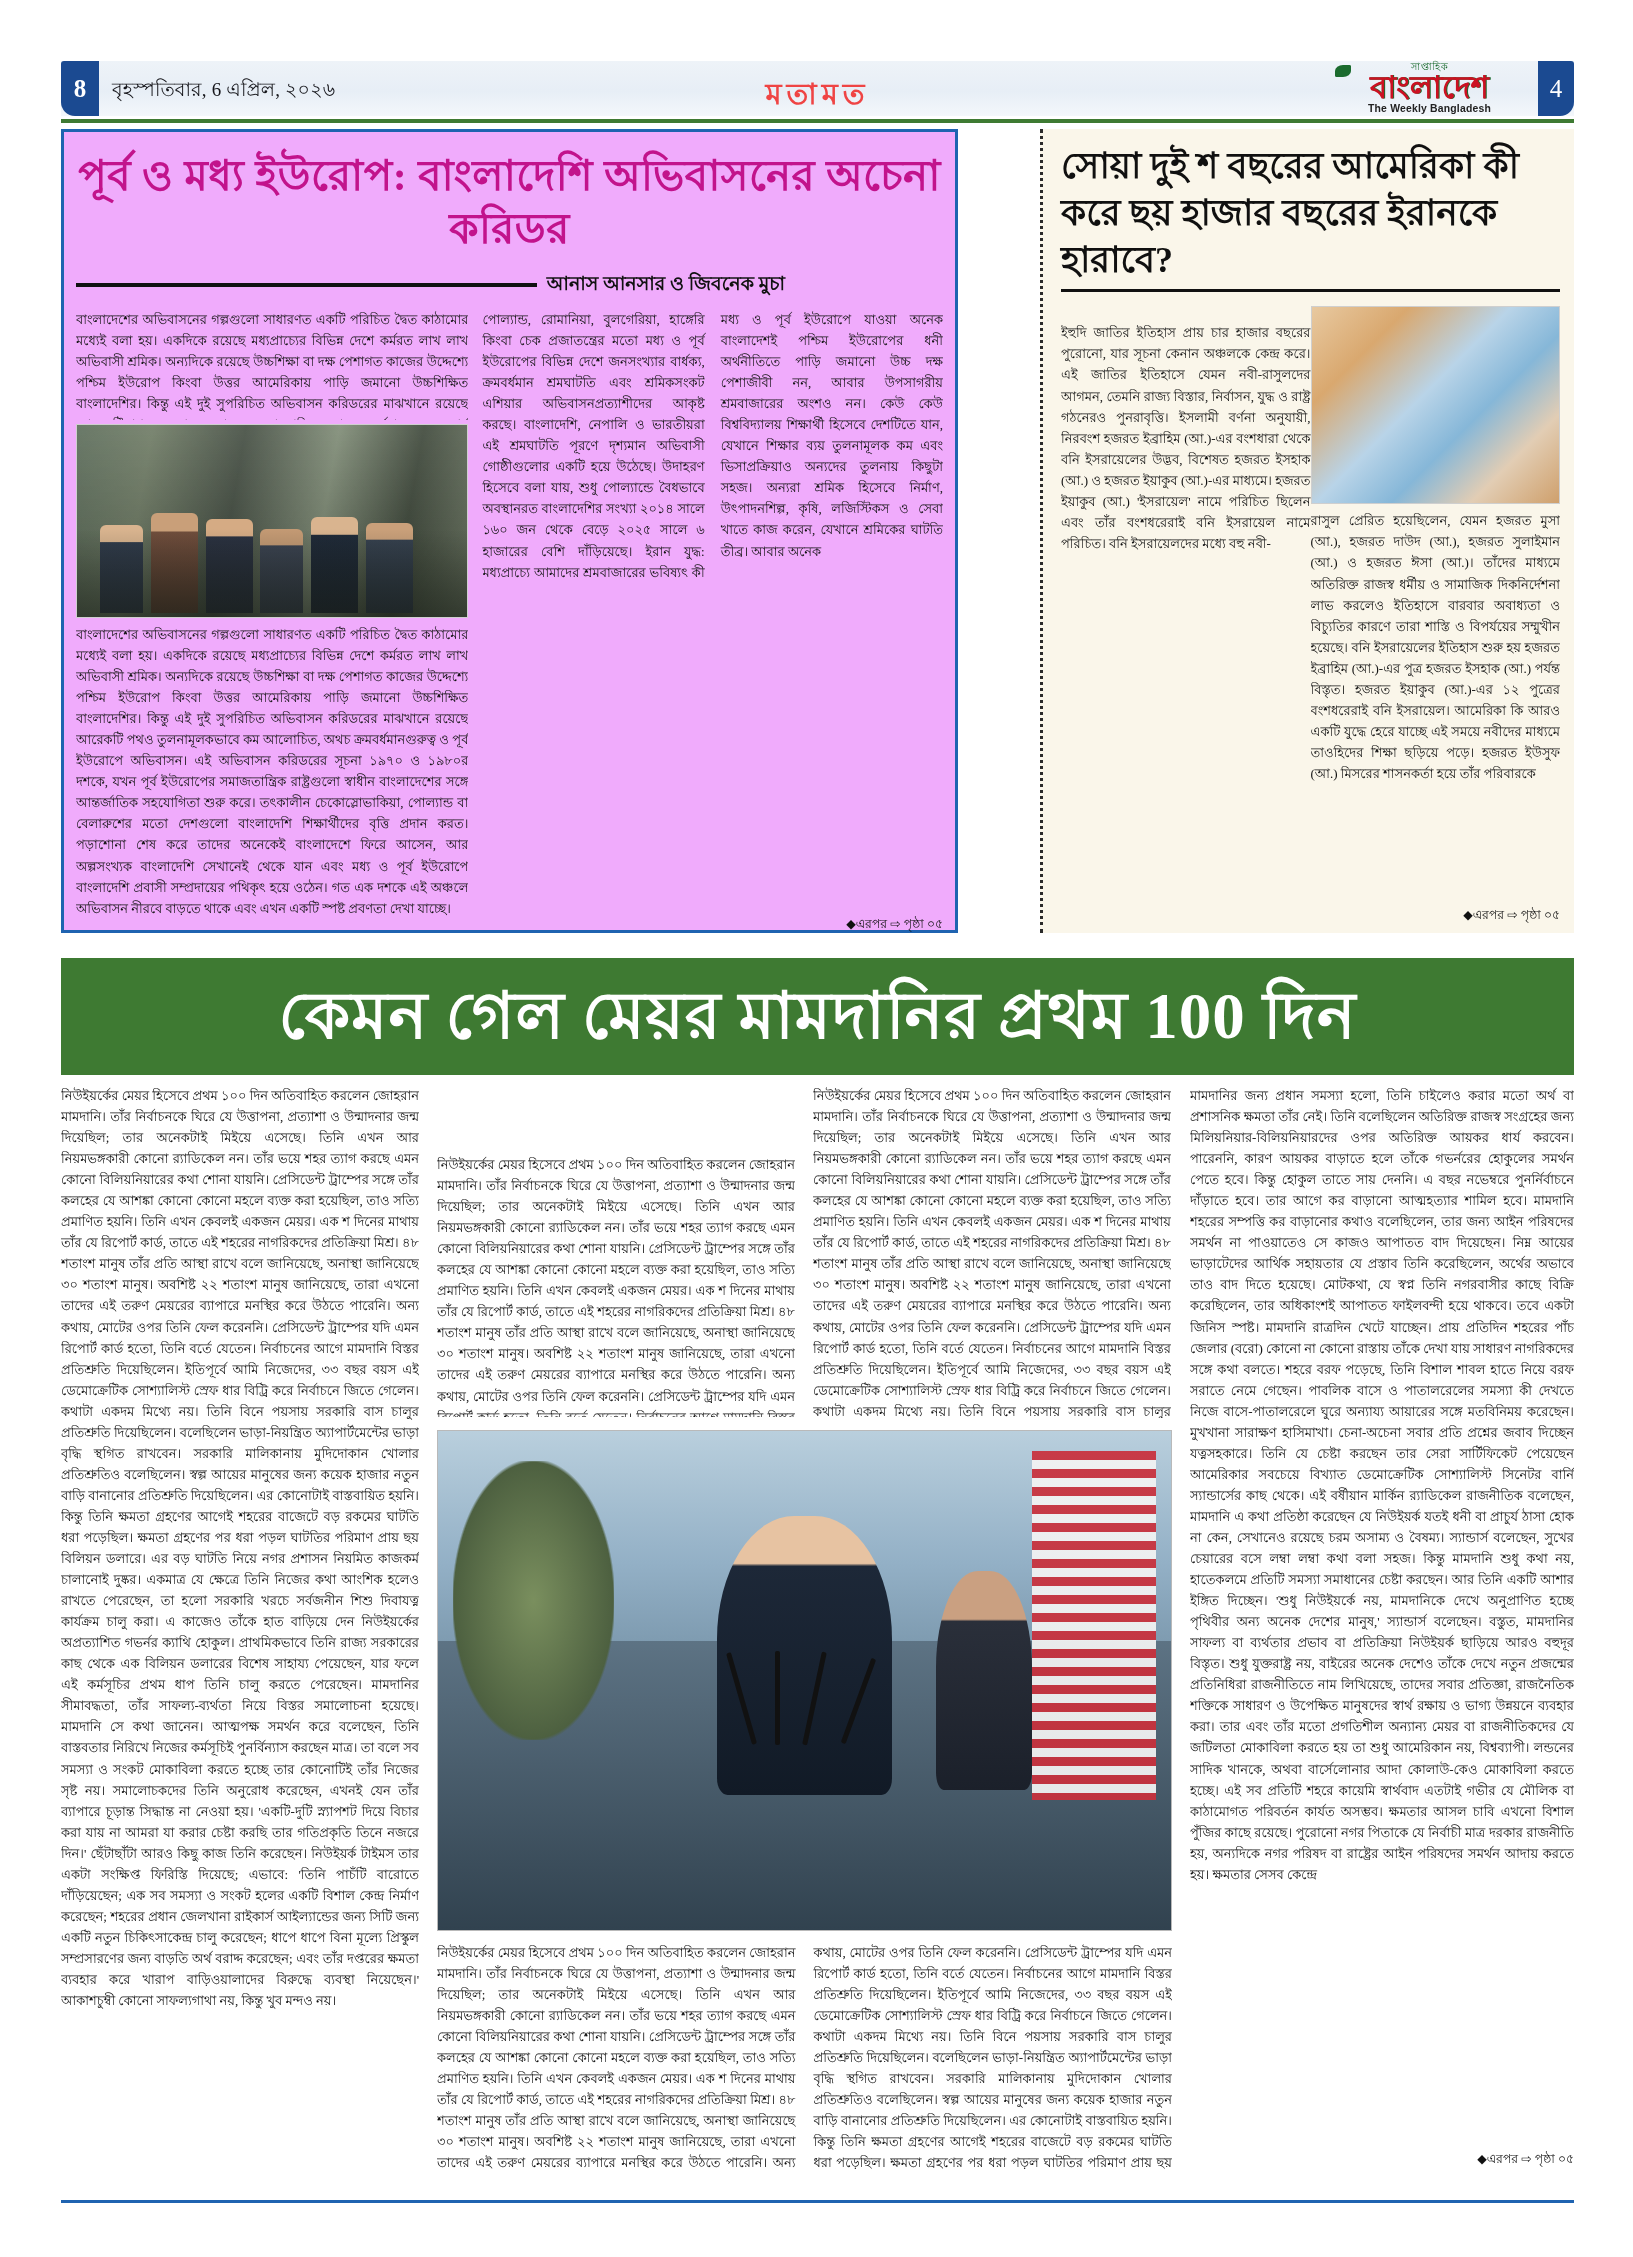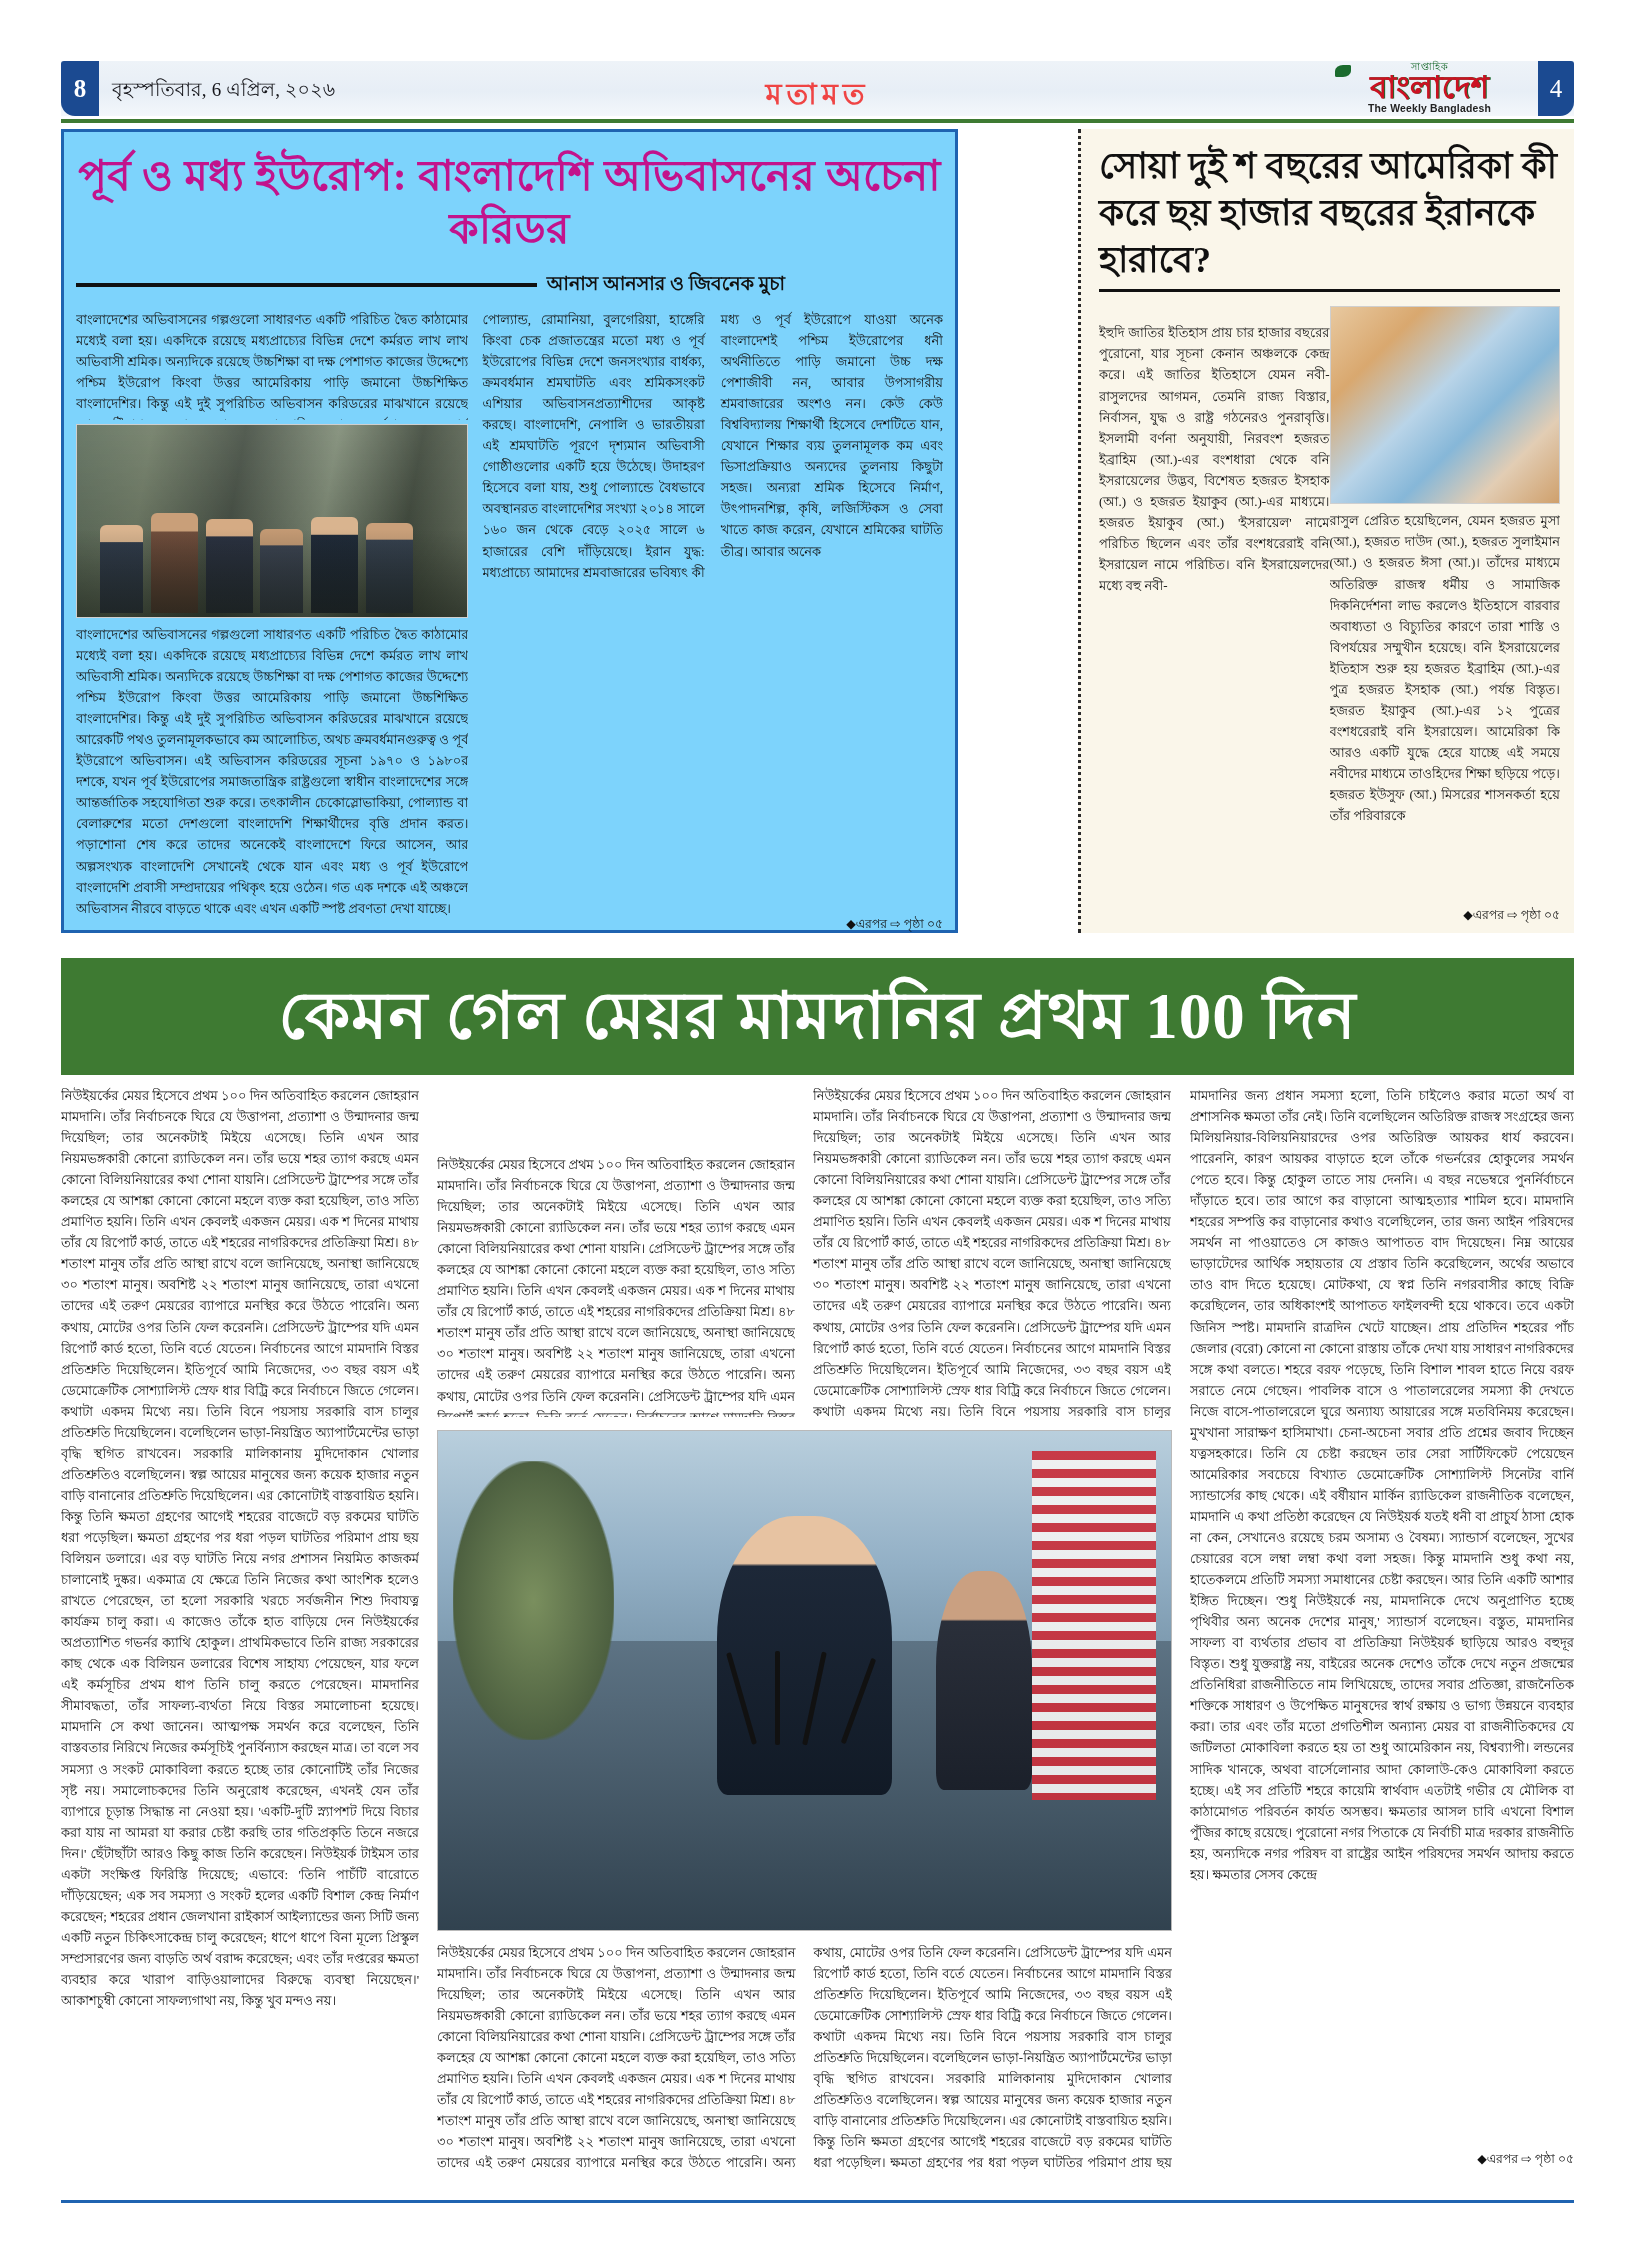--- a/index.html
+++ b/index.html
@@ -85,21 +85,21 @@
     width: 1513px; height: 4px; background: #3e7a32;
   }
 
   
   .top-zone { position: absolute; left: 61px; top: 129px; width: 1513px; height: 807px; }
 
   .art-left {
     position: absolute; left: 0; top: 0;
     width: 897px; height: 804px;
     border: 3px solid #1f63b0;
-    background: #7dd3fc;
+    background: #f0abfc;
     padding: 10px 12px 8px 12px;
   }
   .headline-pink {
     color: #c2138c;
     font-size: 42px; font-weight: bold;
     font-family: "Liberation Serif", serif;
     text-align: center;
     line-height: 1.25;
     letter-spacing: 0.5px;
     margin-top: 8px;
@@ -110,21 +110,21 @@
   }
   .byline-rule { flex: 1; height: 4px; background: #111; }
   .byline-name {
     font-size: 19px; font-weight: bold; color: #111;
     font-family: "Liberation Serif", serif; white-space: nowrap;
     padding-right: 158px;
   }
 
   .art-right {
     position: absolute; right: 0; top: 0;
-    width: 496px; height: 804px;
+    width: 534px; height: 804px;
     background: #faf6ea;
     border-left: 3px dotted #2a2a2a;
     padding: 14px 14px 8px 18px;
   }
   .headline-black {
     color: #101010;
     font-size: 36px; font-weight: bold;
     font-family: "Liberation Serif", serif;
     line-height: 1.3; text-align: left;
   }

